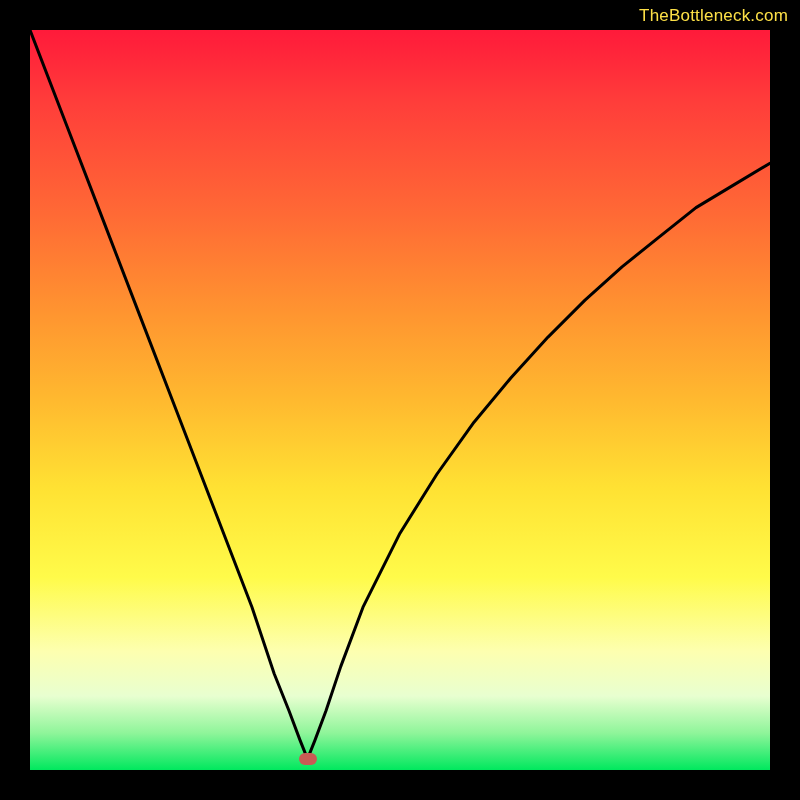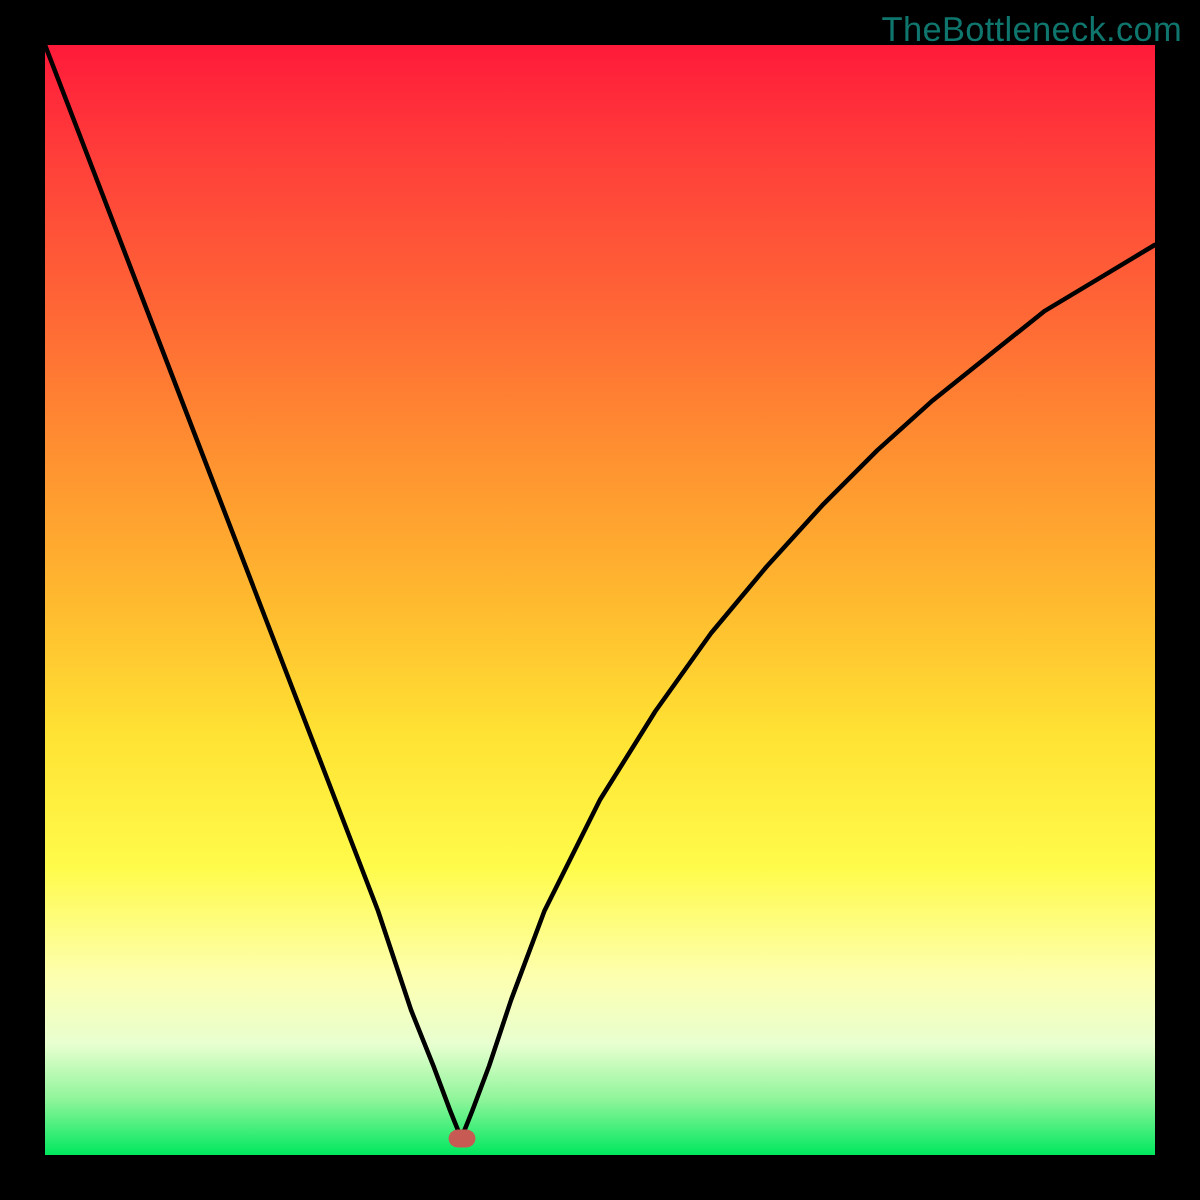--- a/index.html
+++ b/index.html
@@ -8,22 +8,22 @@
     height: 800px;
     background: #000;
     position: relative;
     font-family: Arial, sans-serif;
     overflow: hidden;
   }
   .watermark {
     position: absolute;
     top: 6px;
     right: 12px;
-    color: #0f766e;
-    font-size: 23px;
+    color: #fde047;
+    font-size: 17px;
     font-weight: 500;
     z-index: 10;
     letter-spacing: 0.2px;
   }
   .plot-area {
     position: absolute;
     left: 30px;
     top: 30px;
     width: 740px;
     height: 740px;

